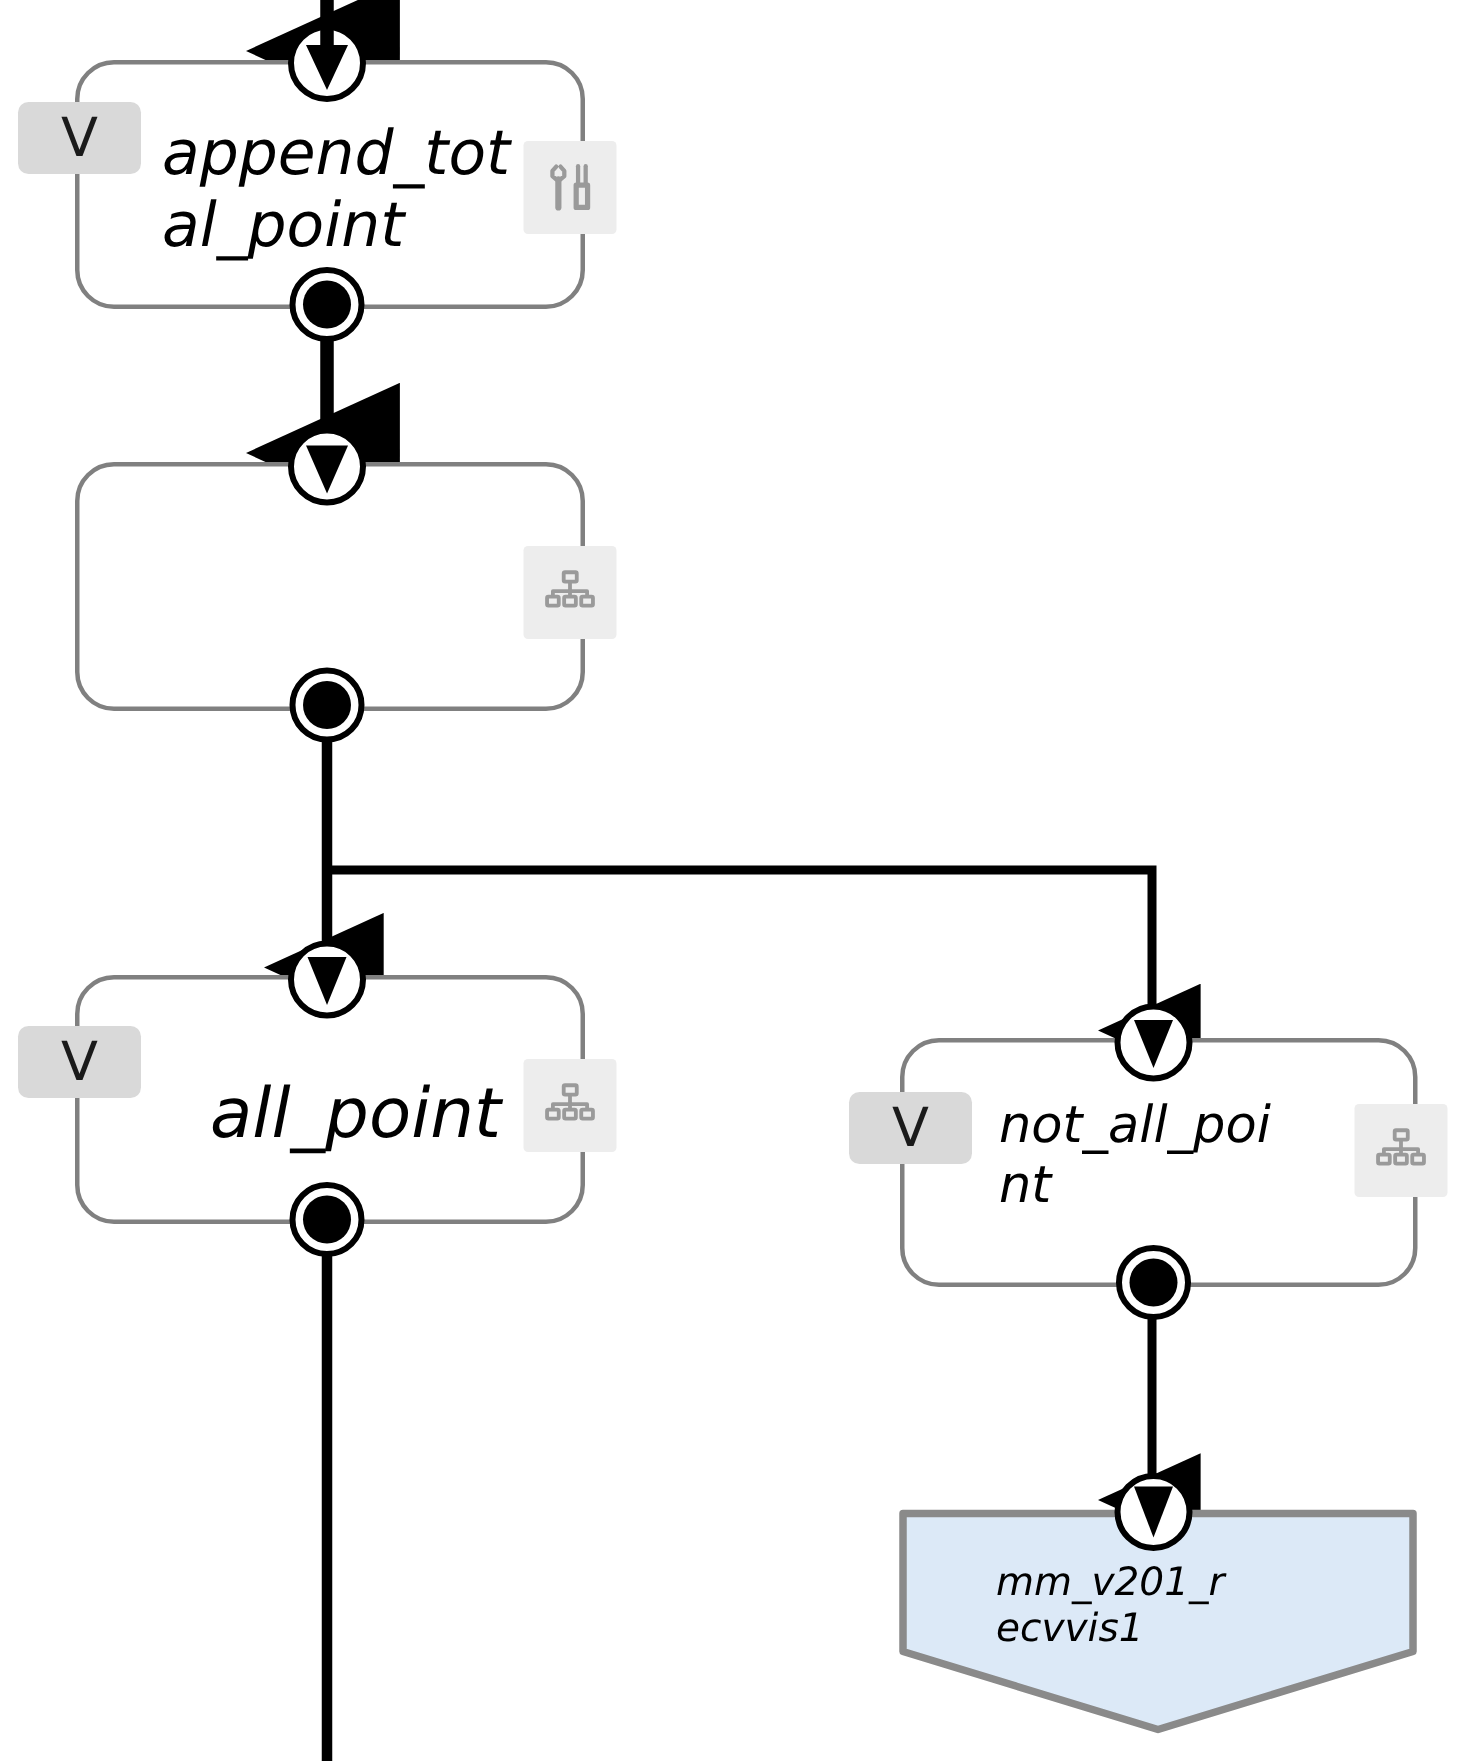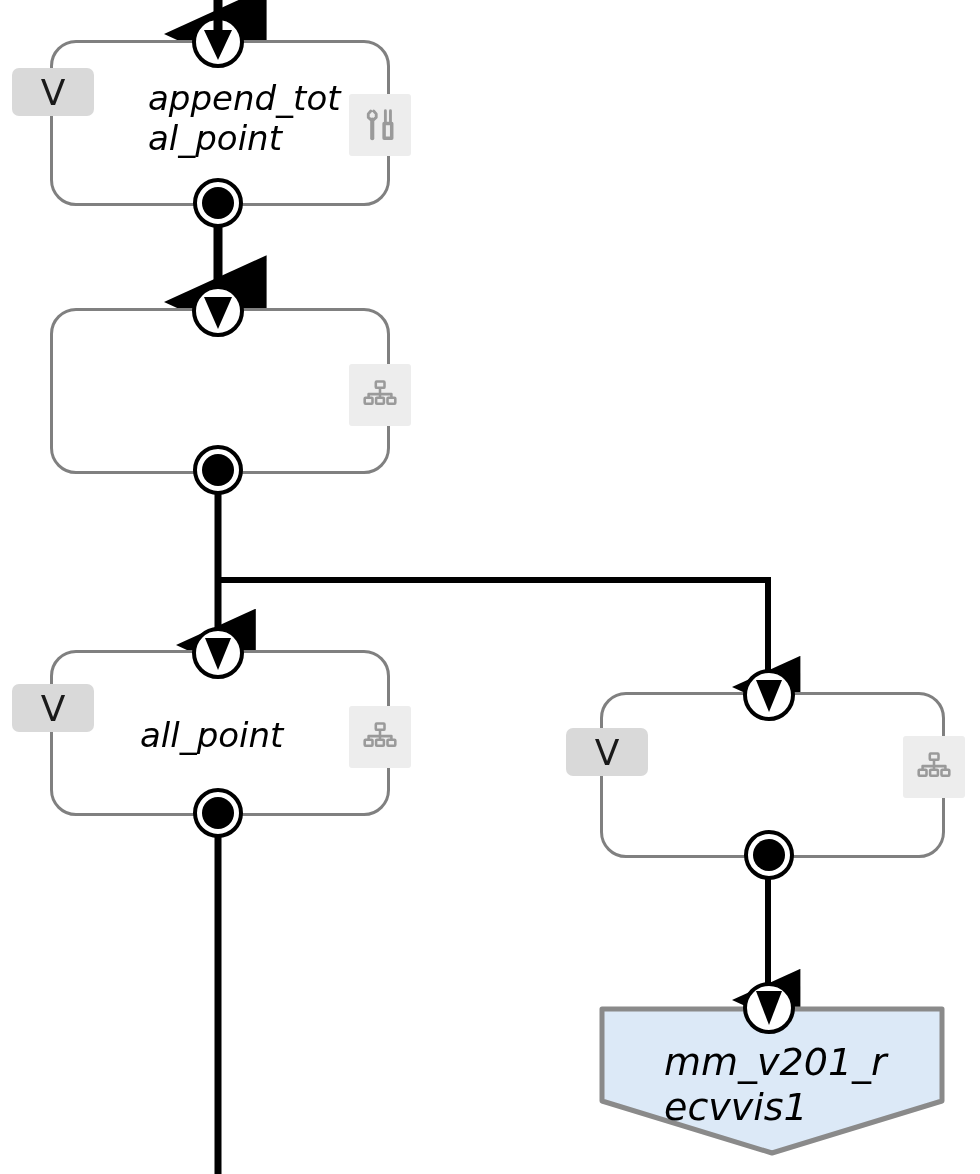--- a/index.html
+++ b/index.html
@@ -98,28 +98,30 @@
   <div class="node" style="left:50px;top:308px;width:340px;height:166px;"></div>
 
   <div class="node" style="left:50px;top:650px;width:340px;height:166px;"></div>
 
   <div class="node" style="left:600px;top:692px;width:345px;height:166px;"></div>
 
   <svg class="pentagon" style="left:596px;top:1001px;width:352px;height:158px;" viewBox="0 0 352 158" xmlns="http://www.w3.org/2000/svg">
     <polygon points="6,8 346,8 346,100 176,152 6,100" fill="#dce9f7" stroke="#8a8a8a" stroke-width="5" stroke-linejoin="round"></polygon>
   </svg>
 
-  <div class="node-label" style="left:108px;top:78px;width:250px;font-size:34px;margin-left:40px;">append_tot
+  <div class="node-label" style="left:108px;top:78px;width:250px;font-size:41px;">append_tot
 al_point</div>
 
 
-  <div class="node-label" style="left:140px;top:715px;width:250px;font-size:34px;">all_point</div>
-
-
-  <div class="node-label" style="left:664px;top:1040px;width:260px;font-size:38px;">mm_v201_r
+  <div class="node-label" style="left:140px;top:715px;width:250px;font-size:46px;">all_point</div>
+
+  <div class="node-label" style="left:666px;top:730px;width:250px;font-size:34px;">not_all_poi
+nt</div>
+
+  <div class="node-label" style="left:664px;top:1040px;width:260px;font-size:26px;">mm_v201_r
 ecvvis1</div>
 
   <div class="vbadge" style="left:12px;top:68px;width:82px;height:48px;font-size:36px;">
     <span>V</span>
   </div>
 
   <div class="vbadge" style="left:12px;top:684px;width:82px;height:48px;font-size:36px;">
     <span>V</span>
   </div>
 

